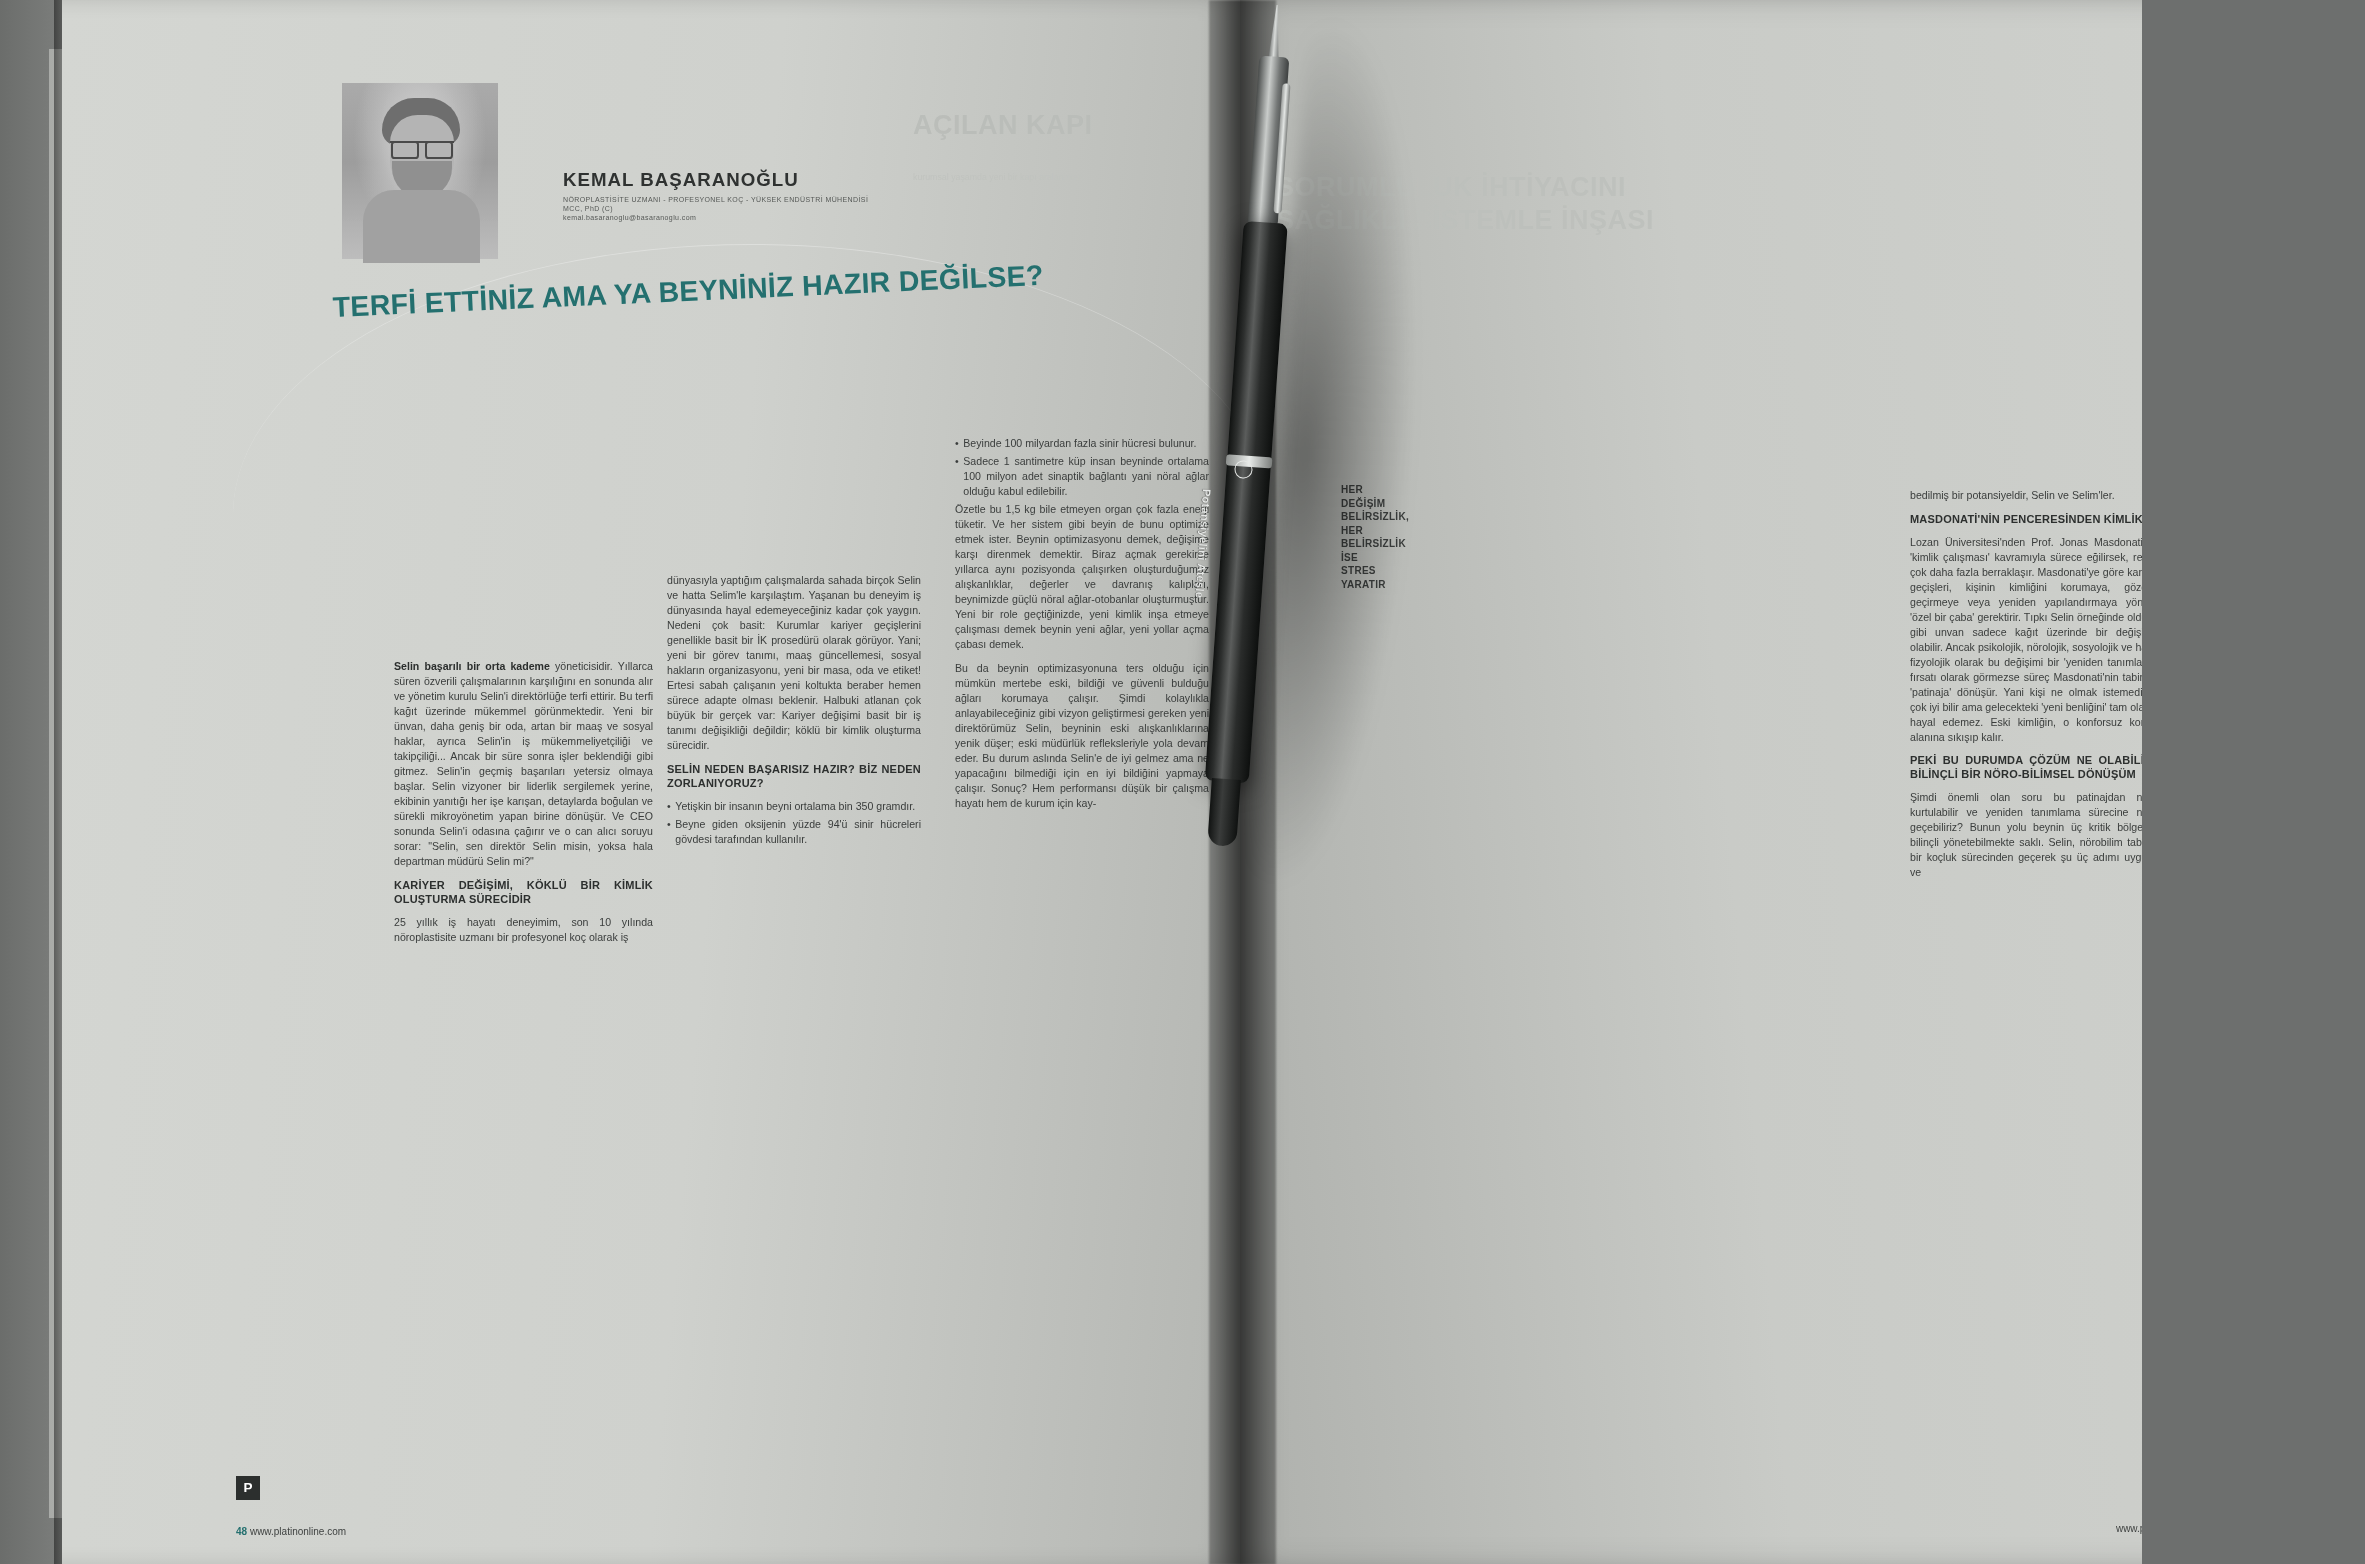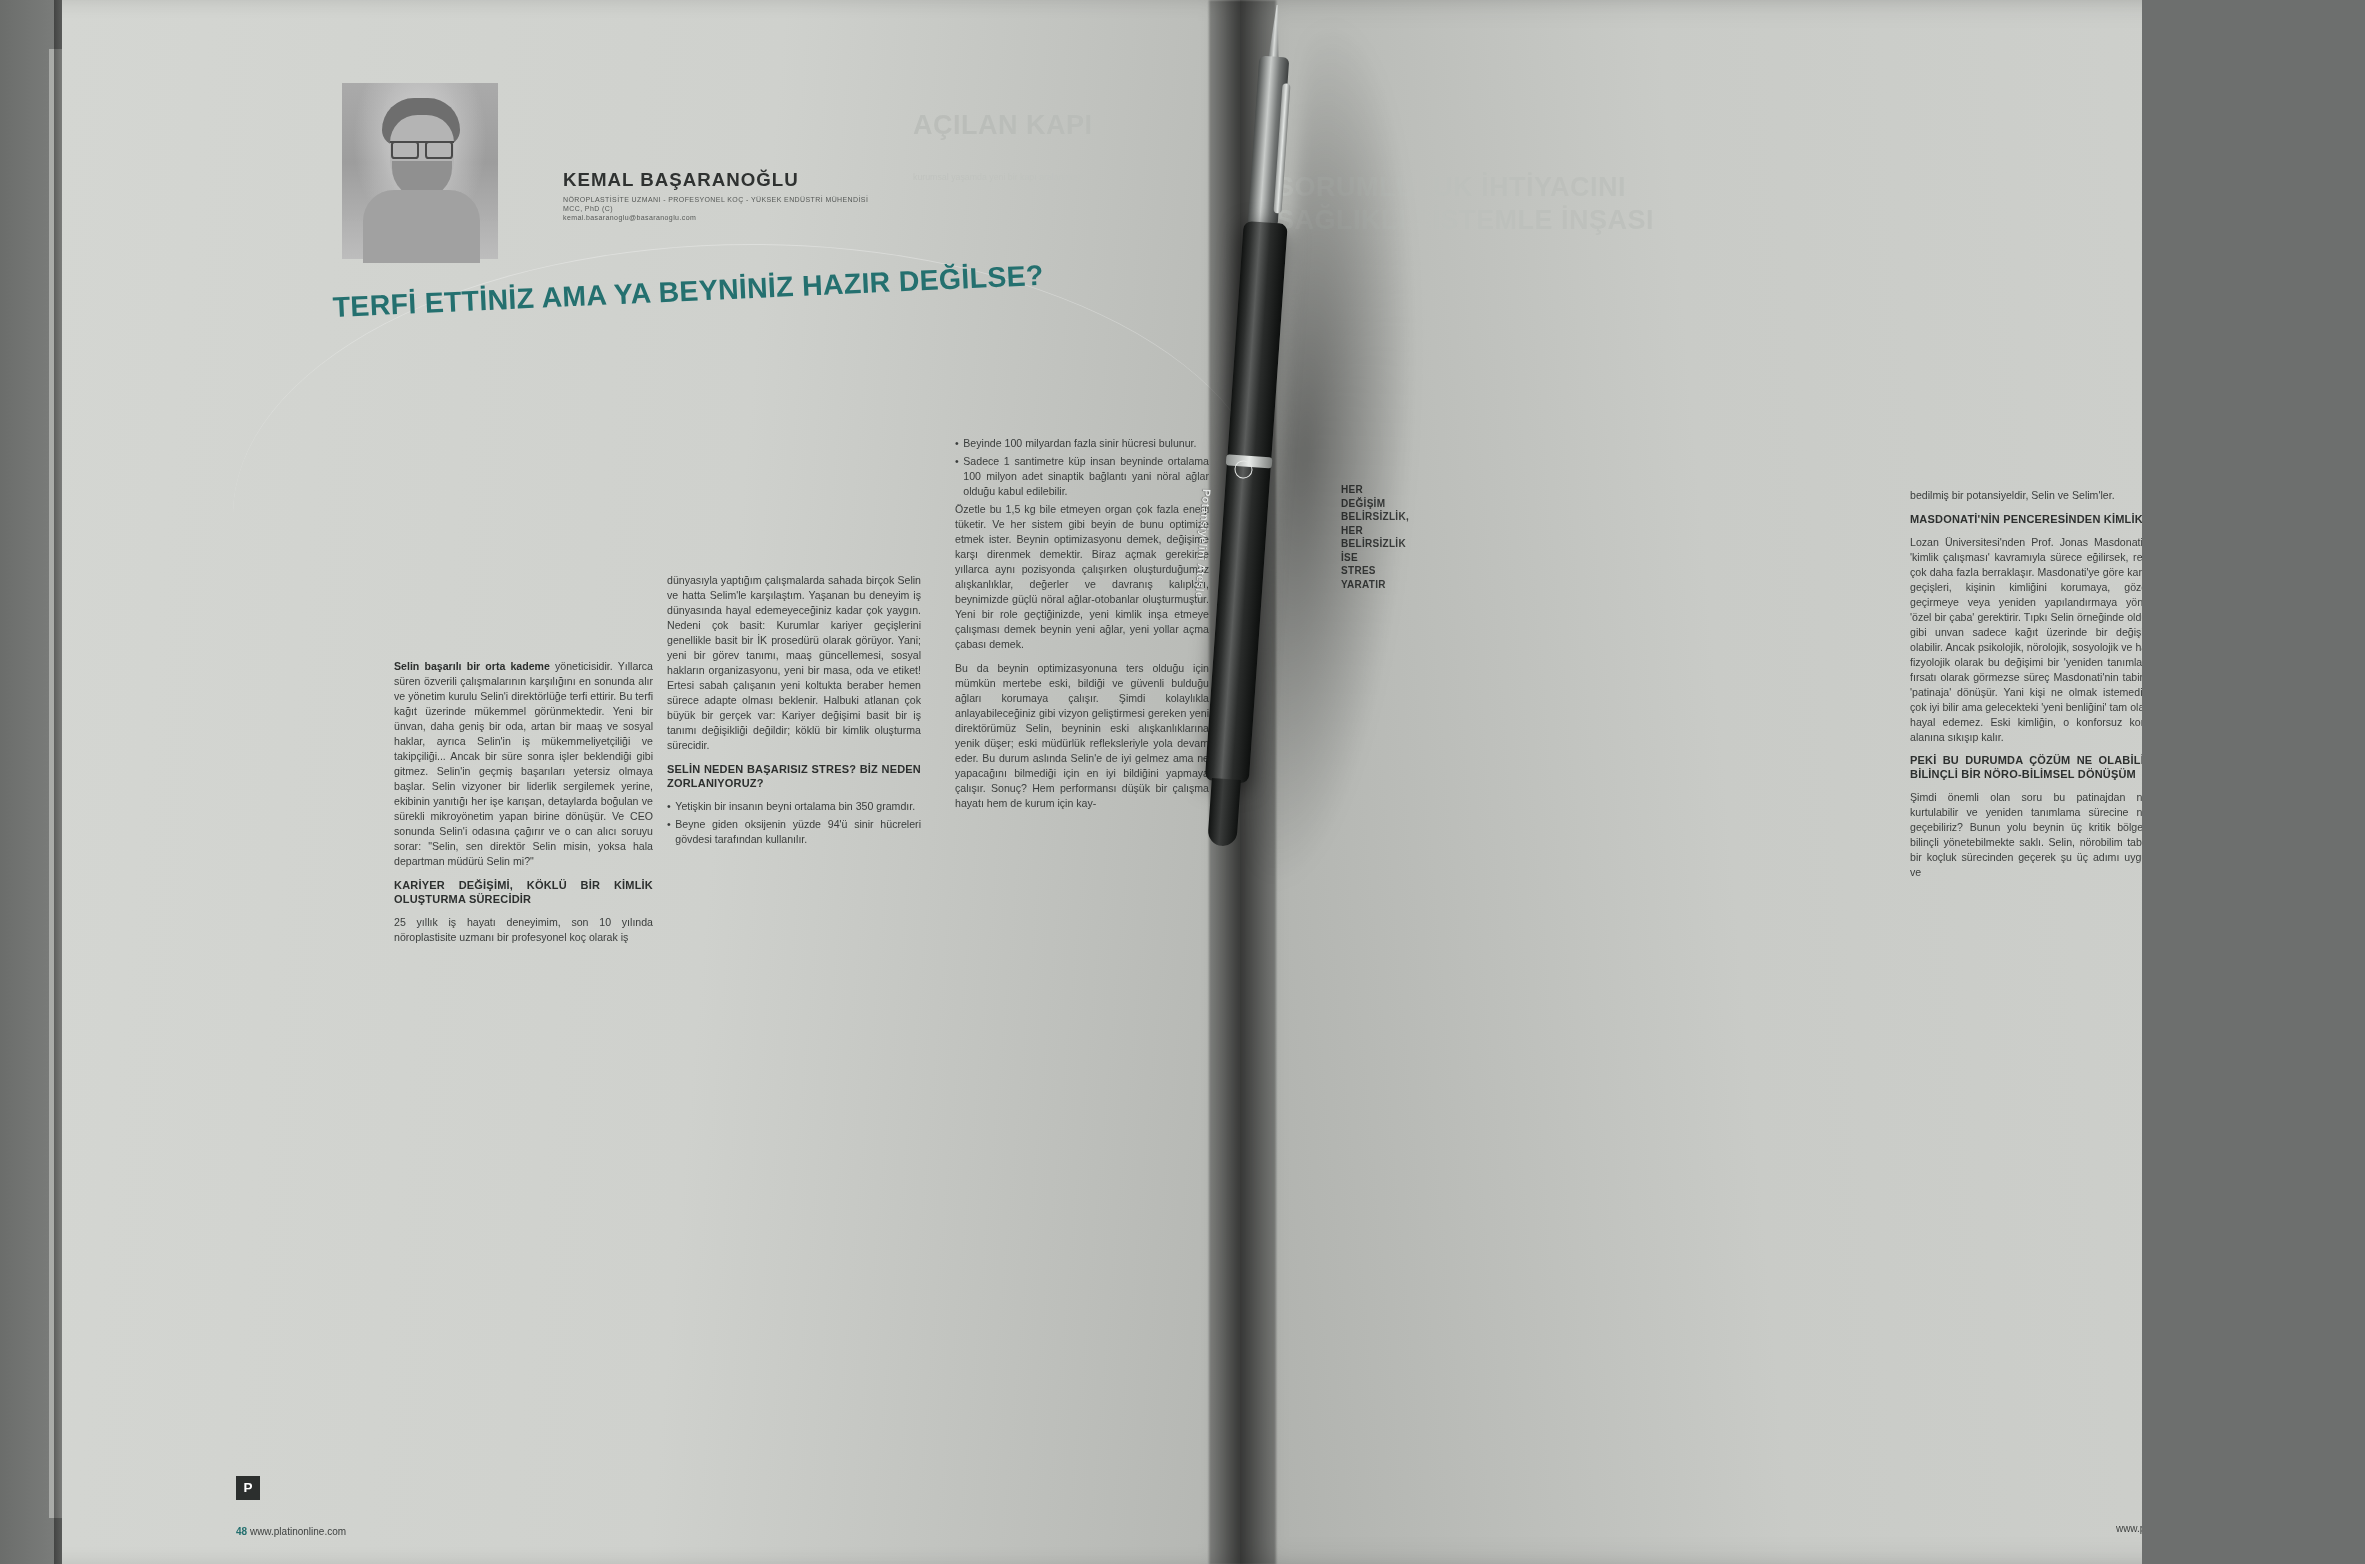--- a/index.html
+++ b/index.html
@@ -221,21 +221,21 @@
       <div class="col" style="left:332px;top:659px;width:259px;">
         <p><span class="lead">Selin başarılı bir orta kademe</span>
           <span>yöneticisidir. Yıllarca süren özverili çalışmalarının karşılığını en sonunda alır ve yönetim kurulu Selin'i direktörlüğe terfi ettirir. Bu terfi kağıt üzerinde mükemmel görünmektedir. Yeni bir ünvan, daha geniş bir oda, artan bir maaş ve sosyal haklar, ayrıca Selin'in iş mükemmeliyetçiliği ve takipçiliği... Ancak bir süre sonra işler beklendiği gibi gitmez. Selin'in geçmiş başarıları yetersiz olmaya başlar. Selin vizyoner bir liderlik sergilemek yerine, ekibinin yanıtığı her işe karışan, detaylarda boğulan ve sürekli mikroyönetim yapan birine dönüşür. Ve CEO sonunda Selin'i odasına çağırır ve o can alıcı soruyu sorar: "Selin, sen direktör Selin misin, yoksa hala departman müdürü Selin mi?"</span>
         </p>
         <p class="head">KARİYER DEĞİŞİMİ, KÖKLÜ BİR KİMLİK OLUŞTURMA SÜRECİDİR</p>
         <p>25 yıllık iş hayatı deneyimim, son 10 yılında nöroplastisite uzmanı bir profesyonel koç olarak iş</p>
       </div>
 
       <div class="col" style="left:605px;top:573px;width:254px;">
         <p>dünyasıyla yaptığım çalışmalarda sahada birçok Selin ve hatta Selim'le karşılaştım. Yaşanan bu deneyim iş dünyasında hayal edemeyeceğiniz kadar çok yaygın. Nedeni çok basit: Kurumlar kariyer geçişlerini genellikle basit bir İK prosedürü olarak görüyor. Yani; yeni bir görev tanımı, maaş güncellemesi, sosyal hakların organizasyonu, yeni bir masa, oda ve etiket! Ertesi sabah çalışanın yeni koltukta beraber hemen sürece adapte olması beklenir. Halbuki atlanan çok büyük bir gerçek var: Kariyer değişimi basit bir iş tanımı değişikliği değildir; köklü bir kimlik oluşturma sürecidir.</p>
-        <p class="head">SELİN NEDEN BAŞARISIZ STRES? BİZ NEDEN ZORLANIYORUZ?</p>
+        <p class="head">SELİN NEDEN BAŞARISIZ HAZIR? BİZ NEDEN ZORLANIYORUZ?</p>
         <ul class="bullets">
           <li>Yetişkin bir insanın beyni ortalama bin 350 gramdır.</li>
           <li>Beyne giden oksijenin yüzde 94'ü sinir hücreleri gövdesi tarafından kullanılır.</li>
         </ul>
       </div>
 
       <div class="col" style="left:872px;top:436px;width:254px;margin-left:21px;">
         <ul class="bullets">
           <li>Beyinde 100 milyardan fazla sinir hücresi bulunur.</li>
           <li>Sadece 1 santimetre küp insan beyninde ortalama 100 milyon adet sinaptik bağlantı yani nöral ağlar olduğu kabul edilebilir.</li>

